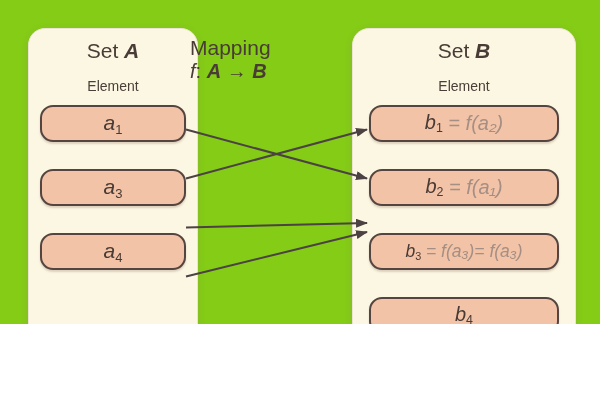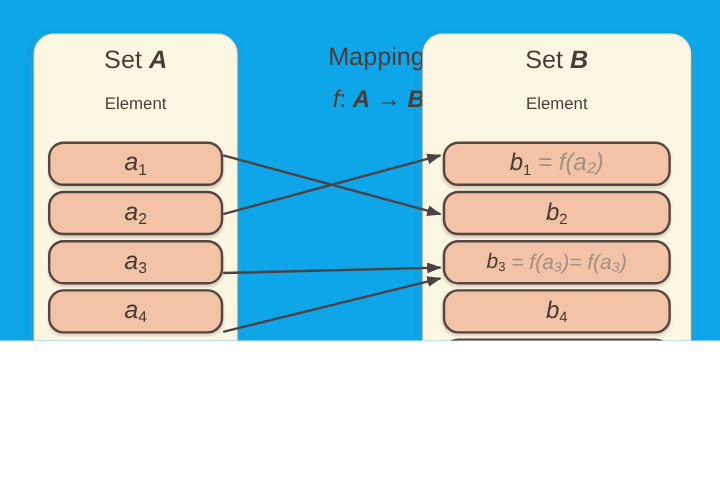--- a/index.html
+++ b/index.html
@@ -4,22 +4,22 @@
 <style>
   html, body {
     margin: 0;
     padding: 0;
     background: #ffffff;
     font-family: "Liberation Sans", "DejaVu Sans", sans-serif;
   }
   #canvas {
     position: relative;
     width: 600px;
-    height: 284px;
-    background: #0ea5e9;
+    height: 324px;
+    background: #84cc16;
     overflow: hidden;
   }
   .panel {
     position: absolute;
     top: 28px;
     height: 345px;
     background: #fcf7e3;
     border: 1px solid #ece4d2;
     border-radius: 17px;
     box-shadow: 0 2px 6px rgba(150, 130, 100, 0.30);
@@ -36,24 +36,24 @@
     color: #493b35;
     white-space: pre;
   }
   .panel-title b { font-style: italic; }
   .panel-subtitle {
     margin-top: 15px;
     font-size: 14px;
     color: #4a3e38;
   }
   .pills {
-    margin-top: 24px;
+    margin-top: 11px;
     display: flex;
     flex-direction: column;
-    gap: 4px;
+    gap: 27px;
     align-items: center;
     width: 100%;
   }
   .pill {
     height: 37px;
     background: #f2c3a7;
     border: 2px solid #544540;
     border-radius: 13px;
     box-shadow: 0 2px 2px rgba(130, 95, 75, 0.25);
     display: flex;
@@ -67,65 +67,64 @@
   .pill-b { width: 190px; font-size: 20px; }
   #panel-b .pills .pill:nth-child(3) { font-size: 17.5px; align-items: center; }
   .pill i.var { font-style: italic; }
   .pill sub { font-size: 0.62em; vertical-align: -0.28em; font-style: normal; }
   .pill .formula {
     font-style: italic;
     color: #a58e83;
   }
   #mapping-header {
     position: absolute;
-    left: 204px;
+    left: 190px;
     top: 36px;
     width: 150px;
-    text-align: right;
+    text-align: left;
     color: #493b35;
   }
   #mapping-header .line1 { font-size: 21px; }
-  #mapping-header .line2 { font-size: 20px; margin-top: 12px; white-space: pre; }
+  #mapping-header .line2 { font-size: 20px; margin-top: 0; white-space: pre; }
   #mapping-header .line2 i  { font-style: italic; }
   #mapping-header .line2 b  { font-style: italic; font-weight: bold; }
   #arrow-layer {
     position: absolute;
     left: 0; top: 0;
     width: 600px;
     height: 400px;
     pointer-events: none;
   }
 </style>
 </head>
 <body>
 
 <div id="canvas">
 
   <div class="panel" id="panel-a">
     <div class="panel-title"><span>Set </span><b>A</b></div>
     <div class="panel-subtitle">Element</div>
     <div class="pills">
       <div class="pill pill-a"><span><i class="var">a</i><sub>1</sub></span></div>
-      <div class="pill pill-a"><span><i class="var">a</i><sub>2</sub></span></div>
       <div class="pill pill-a"><span><i class="var">a</i><sub>3</sub></span></div>
       <div class="pill pill-a"><span><i class="var">a</i><sub>4</sub></span></div>
     </div>
   </div>
 
   <div id="mapping-header">
     <div class="line1">Mapping</div>
     <div class="line2"><i>f</i><span>: </span><b>A</b><span> → </span><b>B</b></div>
   </div>
 
   <div class="panel" id="panel-b">
     <div class="panel-title"><span>Set </span><b>B</b></div>
     <div class="panel-subtitle">Element</div>
     <div class="pills">
       <div class="pill pill-b"><span><i class="var">b</i><sub>1</sub></span><span class="formula"> = f(a₂)</span></div>
-      <div class="pill pill-b"><span><i class="var">b</i><sub>2</sub></span></div>
+      <div class="pill pill-b"><span><i class="var">b</i><sub>2</sub></span><span class="formula"> = f(a₁)</span></div>
       <div class="pill pill-b"><span><i class="var">b</i><sub>3</sub></span><span class="formula"> = f(a₃)= f(a₃)</span></div>
       <div class="pill pill-b"><span><i class="var">b</i><sub>4</sub></span><span class="formula"></span></div>
       <div class="pill pill-b"><span><i class="var">b</i><sub>5</sub></span><span class="formula"></span></div>
     </div>
   </div>
 
   <svg id="arrow-layer" xmlns="http://www.w3.org/2000/svg">
       <defs>
         <marker id="arrowhead" markerWidth="12" markerHeight="9" refX="11" refY="4.5" orient="auto" markerUnits="userSpaceOnUse">
           <path d="M0,0 L12,4.5 L0,9 Z" fill="#4c4143"></path>

